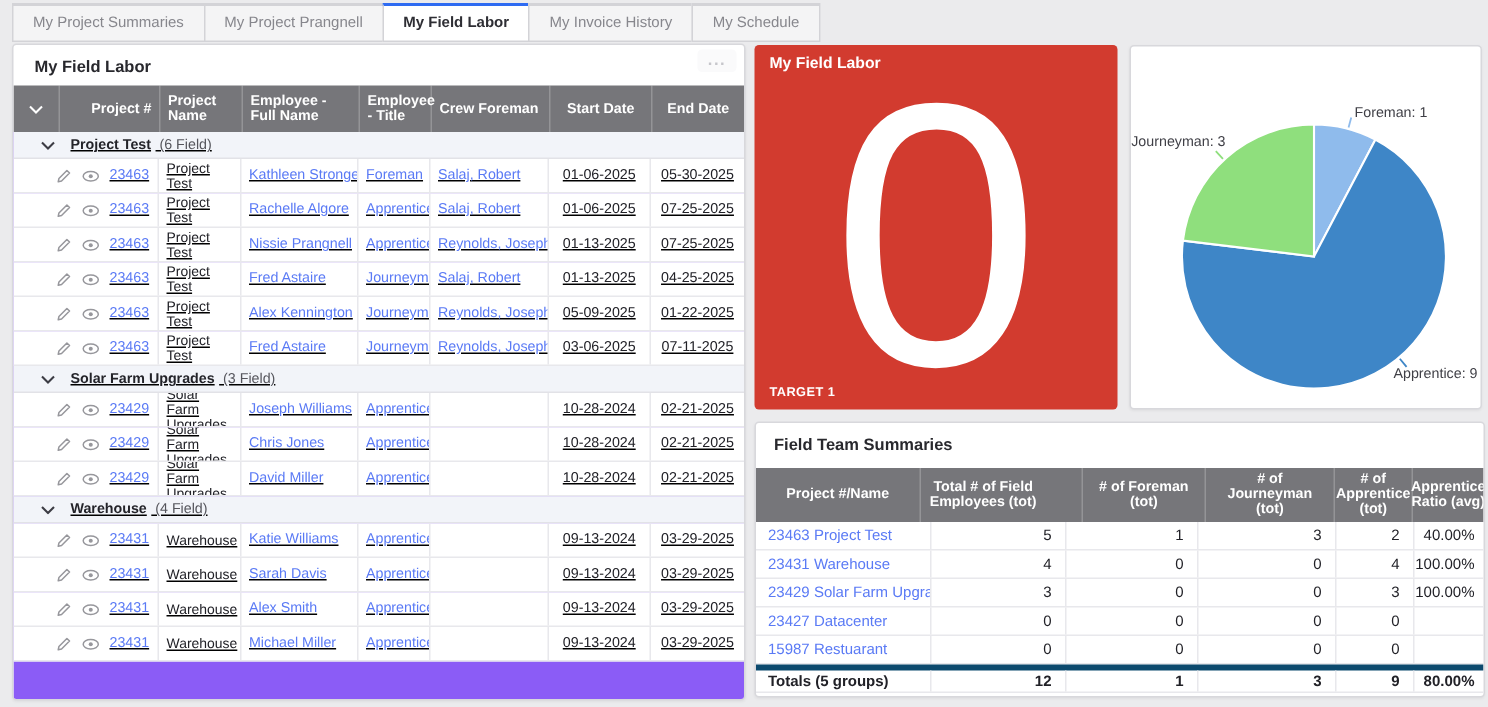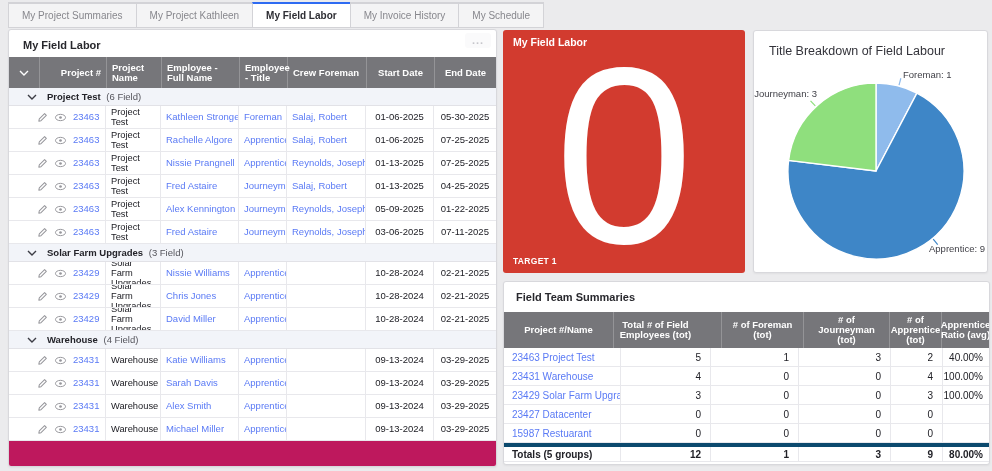--- a/index.html
+++ b/index.html
@@ -47,21 +47,21 @@
   .grid-header {
     position:absolute; left:0; right:0; top:27px; height:31px;
     background:var(--gridhead, #76767a); display:flex; align-items:stretch;
   }
   .gh-cell {
     display:flex; align-items:center; padding:2px 5px;
     color:#fff; font-size:9.5px; font-weight:bold; line-height:10px;
     border-left:1px solid rgba(255,255,255,.22); cursor:pointer;
   }
   .gh-cell:first-child { border-left:none; }
-  .labor-body { position:absolute; left:0; right:0; top:58px; bottom:0; background:#be185d; }
+  .labor-body { position:absolute; left:0; right:0; top:58px; bottom:0; background:#8b5cf6;text-decoration:underline; }
   .group-row {
     height:18px; display:flex; align-items:center;
     background:#f2f4f9; border-bottom:1px solid #e2e2e7;
     font-size:9.5px; color:#232329; cursor:pointer;
   }
   .group-row .chev { margin-left:18px; color:#3c3c44; display:flex; }
   .group-row .gname { margin-left:10px; font-weight:bold; }
   .group-row .gcount { margin-left:3px; color:#55555c; }
   .data-row { display:flex; height:23px; border-bottom:1px solid #e8e8ec; background:#fff; }
   .cell {
@@ -114,21 +114,21 @@
   .sum-cell.right { justify-content:flex-end; }
   .sum-row.totals { font-weight:bold; border-top:4px solid #0c4a6e; }
 </style>
 </head>
 <body>
 
 <div class="page">
 
   <div class="tabbar" id="tabbar">
       <div class="tab">My Project Summaries</div>
-      <div class="tab">My Project Kathleen</div>
+      <div class="tab">My Project Prangnell</div>
       <div class="tab active">My Field Labor</div>
       <div class="tab">My Invoice History</div>
       <div class="tab">My Schedule</div>
     </div>
 
   <section class="panel" id="laborPanel">
     <div class="panel-title">My Field Labor</div>
     <div class="more-btn">...</div>
     <div class="grid-header" id="laborHeader">
         <div class="gh-cell" style="width: 30px; justify-content: flex-start; color: rgb(255, 255, 255); padding-left: 10px;">
@@ -341,21 +341,21 @@
             <span class="icon-btn">
               <svg width="13" height="9" viewBox="0 0 14 10">
                 <ellipse cx="7" cy="5" rx="5.6" ry="3.5" fill="none" stroke="#97979c" stroke-width="1.1"></ellipse>
                 <circle cx="7" cy="5" r="1.5" fill="#97979c"></circle>
               </svg>
             </span>
             <a class="lnk num">23429</a>
           </div>
           <div class="cell wrap" style="width: 55px; font-size: 9.3px;">Solar Farm Upgrades</div>
           <div class="cell nowrap" style="width: 78px;">
-            <a class="lnk">Nissie Williams</a>
+            <a class="lnk">Joseph Williams</a>
           </div>
           <div class="cell nowrap" style="width: 48px;">
             <a class="lnk">Apprentice</a>
           </div>
           <div class="cell nowrap" style="width: 79px;"></div>
           <div class="cell c-center nowrap" style="width: 68px;">10-28-2024</div>
           <div class="cell c-center nowrap" style="width: 64px; flex: 1 1 0%;">02-21-2025</div>
         </div>
         <div class="data-row">
           <div class="cell c-first nowrap" style="width: 97px;">
@@ -536,21 +536,20 @@
         <path d="M 122 140 L 122.0 52.0 A 88 88 0 0 1 162.9 62.1 Z" fill="#8fbbec" stroke="#ffffff" stroke-width="1.4"></path>
         <path d="M 122 140 L 162.9 62.1 A 88 88 0 1 1 34.6 129.4 Z" fill="#3e86c7" stroke="#ffffff" stroke-width="1.4"></path>
         <path d="M 122 140 L 34.6 129.4 A 88 88 0 0 1 122.0 52.0 Z" fill="#8fdf7d" stroke="#ffffff" stroke-width="1.4"></path>
         <line x1="145.03489501412434" y1="54.032601460272915" x2="146.846628329842" y2="47.27112067624944" stroke="#8fbbec" stroke-width="1.2"></line>
         <text x="149" y="47" text-anchor="start" font-size="9.5" fill="#3f3f46" font-family="&quot;Liberation Sans&quot;, sans-serif">Foreman: 1</text>
         <line x1="179.208097262102" y1="208.17795543758905" x2="183.70761052990778" y2="213.54026653942188" stroke="#3e86c7" stroke-width="1.2"></line>
         <text x="175" y="221" text-anchor="start" font-size="9.5" fill="#3f3f46" font-family="&quot;Liberation Sans&quot;, sans-serif">Apprentice: 9</text>
         <line x1="61.302145954437655" y1="74.9095205558938" x2="56.528157434000164" y2="69.79004464455961" stroke="#8fdf7d" stroke-width="1.2"></line>
         <text x="63" y="66" text-anchor="end" font-size="9.5" fill="#3f3f46" font-family="&quot;Liberation Sans&quot;, sans-serif">Journeyman: 3</text>
       </svg>
-    <div class="pie-title">Title Breakdown of Field Labour</div>
   </section>
 
   <section class="panel" id="summaryPanel">
     <div class="panel-title">Field Team Summaries</div>
     <div class="sum-header" id="sumHeader">
         <div class="sh-cell" style="width: 117px;">Project #/Name</div>
         <div class="sh-cell" style="width: 90px;">Total # of Field Employees (tot)</div>
         <div class="sh-cell" style="width: 88px; margin-left: 24px;"># of Foreman (tot)</div>
         <div class="sh-cell" style="width: 92px;"># of Journeyman (tot)</div>
         <div class="sh-cell" style="width: 52px;"># of Apprentice (tot)</div>

